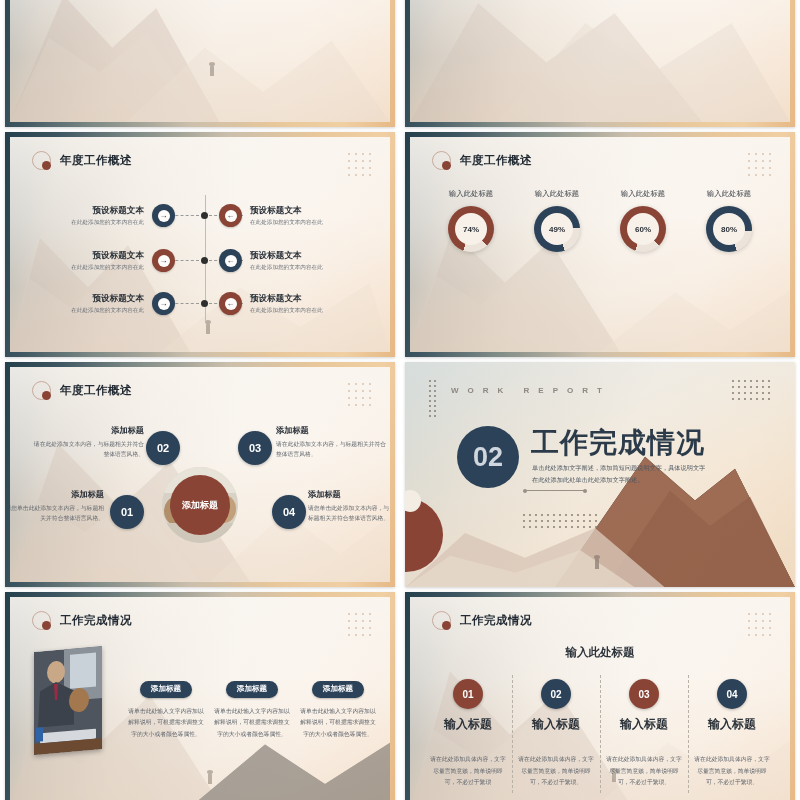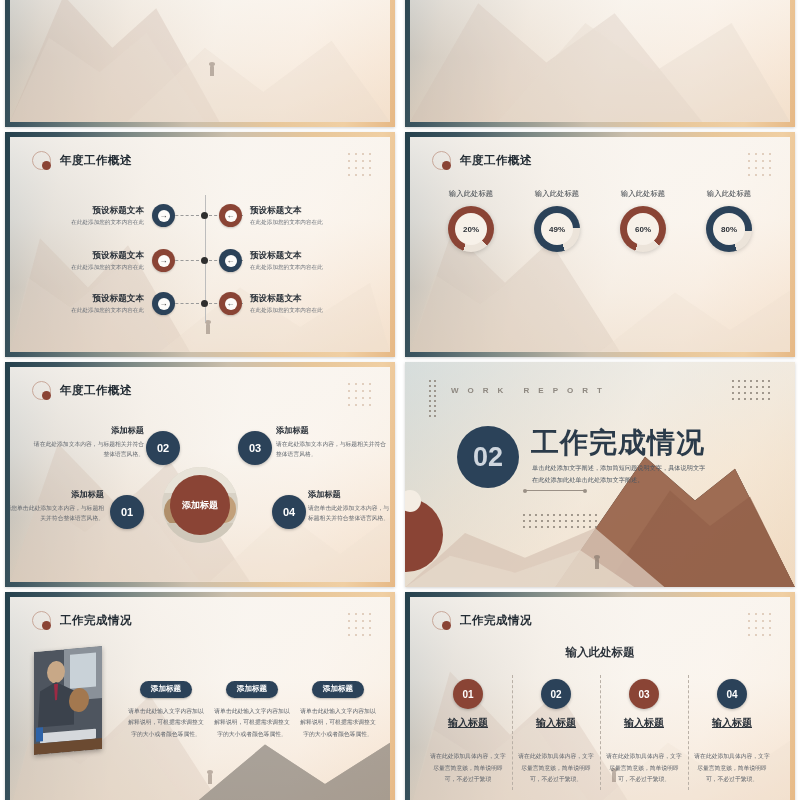--- a/index.html
+++ b/index.html
@@ -108,21 +108,21 @@
   .s7 .col{width:82px;text-align:center;}
   .s7 .pill{display:inline-block;background:#2b4259;color:#fff;font-size:7.6px;font-weight:bold;padding:3.5px 11px;border-radius:9px;margin-bottom:8px;box-shadow:0 1px 2px rgba(0,0,0,.25);}
   .s7 .body{font-size:5.8px;line-height:2;color:#5c626a;}
 
   
   .s8 .ttl{position:absolute;left:0;right:0;top:48px;text-align:center;font-size:11.5px;font-weight:bold;color:#2c333b;z-index:6;}
   .s8 .cols{position:absolute;left:14px;right:14px;top:82px;display:flex;z-index:6;}
   .s8 .col{flex:1;text-align:center;padding:0 6px;position:relative;}
   .s8 .col+.col:before{content:"";position:absolute;left:0;top:-4px;bottom:-4px;border-left:1px dashed #b9b0a6;}
   .s8 .nc{width:30px;height:30px;border-radius:50%;margin:0 auto 7px;color:#fff;font-size:10px;font-weight:bold;display:flex;align-items:center;justify-content:center;box-shadow:0 1px 3px rgba(0,0,0,.25);}
-  .s8 .t1{font-size:10px;font-weight:bold;color:#2c333b;margin-bottom:21px;text-decoration:underline;}
+  .s8 .t1{font-size:12px;font-weight:bold;color:#2c333b;margin-bottom:21px;}
   .s8 .t2{font-size:5.8px;line-height:2;color:#5c626a;}
 </style>
 </head>
 <body>
 
 <div class="page">
  <div class="grid">
 
   <div class="slide s1">
     <div class="inner">
@@ -290,21 +290,21 @@
             <i></i>
             <i></i>
             <i></i>
             <i></i>
       </div>
 
       <div class="dwrap">
         <div class="dcol">
           <div class="dcap">输入此处标题</div>
           <div class="donut" style="background:conic-gradient(from 200deg,#8a4435 0turn 0.82turn,#ece4da 0.82turn 1turn);">
-            <div class="hole">20%</div>
+            <div class="hole">74%</div>
           </div>
         </div>
         <div class="dcol">
           <div class="dcap">输入此处标题</div>
           <div class="donut" style="background:conic-gradient(from 160deg,#2b4259 0turn 0.8turn,#ece4da 0.8turn 1turn);">
             <div class="hole">49%</div>
           </div>
         </div>
         <div class="dcol">
           <div class="dcap">输入此处标题</div>

